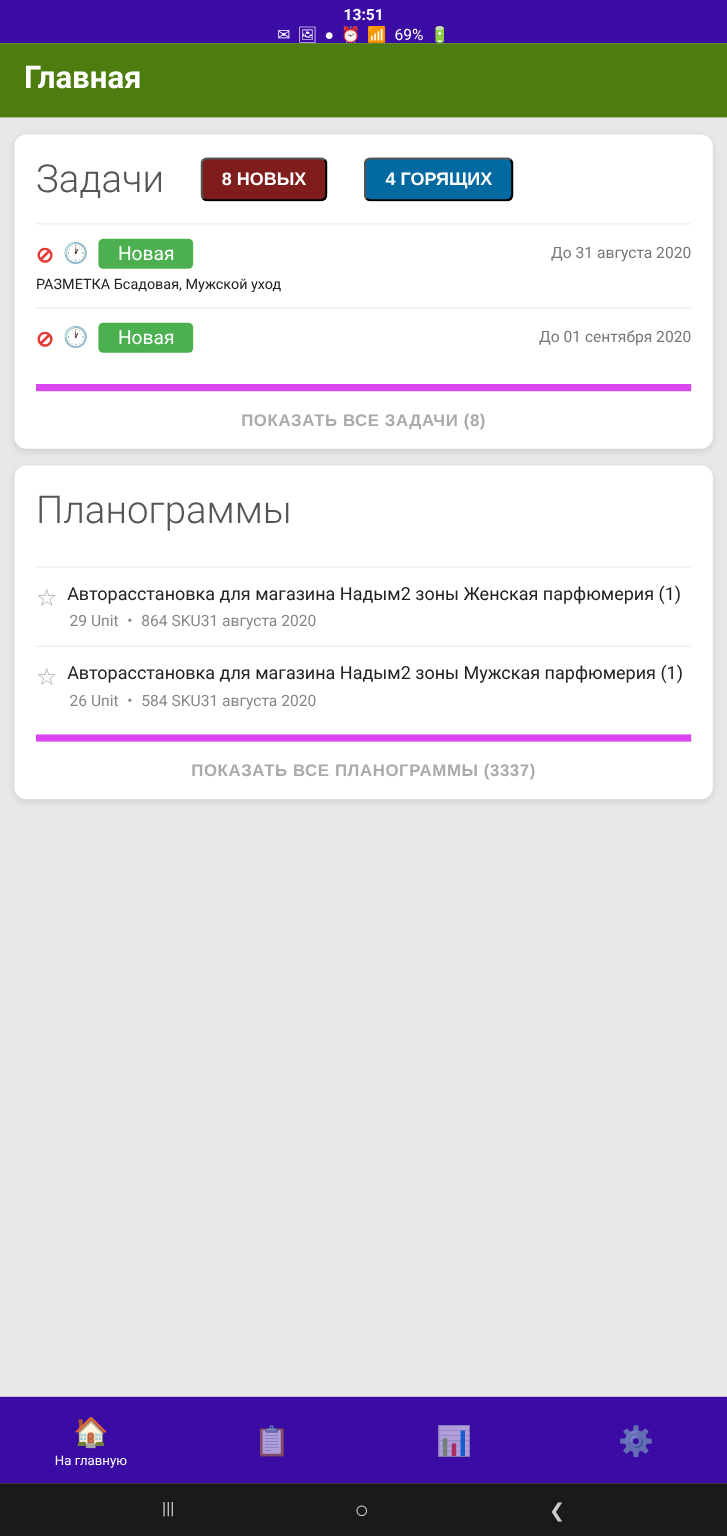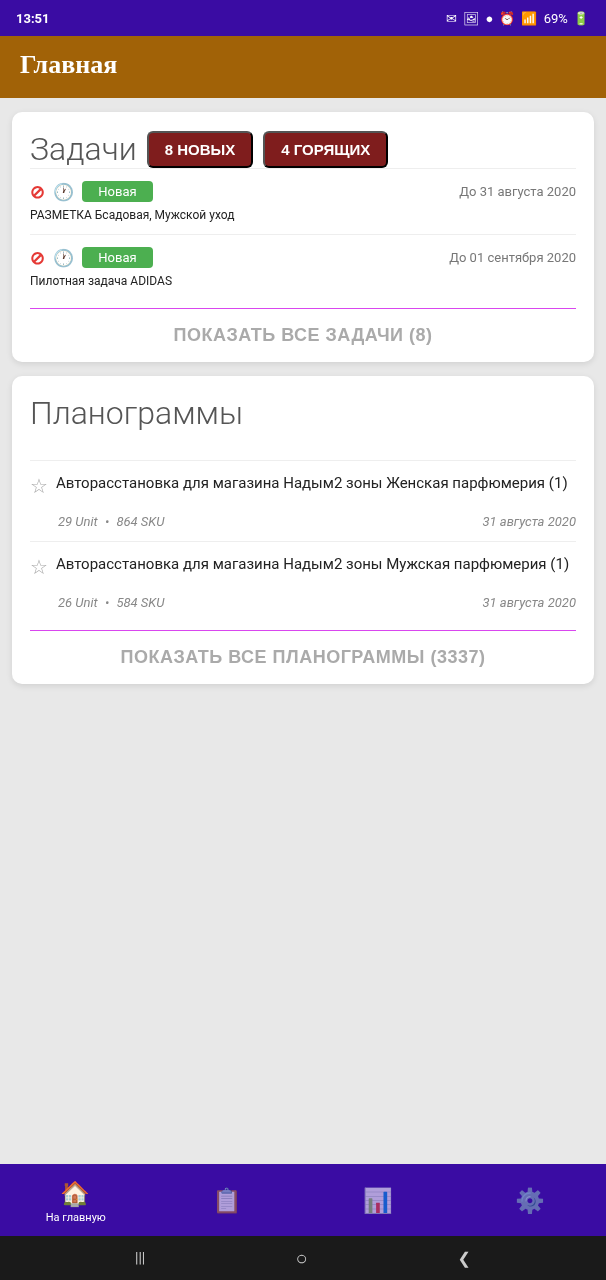--- a/index.html
+++ b/index.html
@@ -16,30 +16,30 @@
     
     .status-bar {
       background: #3a0ca3;
       color: white;
       font-size: 13px;
       padding: 6px 16px;
       display: flex;
       justify-content: space-between;
       align-items: center;
       height: 36px;
+      flex-direction: column;
     }
     .status-bar-left { font-weight: bold; }
     .status-bar-right { display: flex; align-items: center; gap: 6px; font-size: 13px; }
 
     
     .header {
-      background: #a16207;
+      background: #4d7c0f;
       color: white;
       padding: 14px 20px 18px 20px;
-      font-family: Liberation Serif, serif;
     }
     .header-title {
       font-size: 26px;
       font-weight: bold;
       color: white;
     }
 
     
     .main-content {
       flex: 1;
@@ -55,38 +55,39 @@
       background: white;
       border-radius: 10px;
       padding: 18px 18px 0 18px;
       box-shadow: 0 2px 6px rgba(0,0,0,0.1);
     }
 
     
     .card-header-row {
       display: flex;
       align-items: center;
-      gap: 10px;
+      gap: 30px;
+      margin-bottom: 18px;
     }
     .card-title {
       font-size: 32px;
       color: #555;
       font-weight: 300;
     }
     .badge-new {
       background: #7f1d1d;
       color: white;
       font-size: 15px;
       font-weight: bold;
       padding: 8px 16px;
       border-radius: 6px;
       white-space: nowrap;
     }
     .badge-hot {
-      background: #7f1d1d;
+      background: #0369a1;
       color: white;
       font-size: 15px;
       font-weight: bold;
       padding: 8px 16px;
       border-radius: 6px;
       white-space: nowrap;
     }
 
     
     .task-item {
@@ -104,21 +105,21 @@
       font-size: 18px;
       font-weight: bold;
     }
     .icon-clock {
       font-size: 17px;
       color: #555;
     }
     .badge-status {
       background: #4caf50;
       color: white;
-      font-size: 13px;
+      font-size: 16px;
       padding: 3px 16px;
       border-radius: 4px;
     }
     .task-date {
       margin-left: auto;
       color: #777;
       font-size: 13px;
     }
     .task-name {
       font-size: 12px;
@@ -126,26 +127,26 @@
       margin-top: 2px;
     }
 
     
     .show-all-btn {
       display: block;
       width: 100%;
       text-align: center;
       padding: 16px;
       color: #aaa;
-      font-size: 18px;
+      font-size: 14px;
       font-weight: bold;
       letter-spacing: 0.5px;
       background: none;
       border: none;
-      border-top: 1px solid #d946ef;
+      border-top: 6px solid #d946ef;
       margin-top: 8px;
       cursor: pointer;
     }
 
     
     .plano-title {
       font-size: 32px;
       color: #555;
       font-weight: 300;
       margin-bottom: 28px;
@@ -166,25 +167,23 @@
       margin-top: 1px;
       flex-shrink: 0;
     }
     .plano-name {
       font-size: 15px;
       color: #222;
       line-height: 1.4;
     }
     .plano-meta-row {
       display: flex;
-      justify-content: space-between;
-      align-items: center;
-      margin-top: 16px;
+      align-items: center;
+      margin-top: 1px;
       padding-left: 28px;
-      font-style: italic;
     }
     .plano-meta-left {
       color: #888;
       font-size: 13px;
     }
     .plano-meta-right {
       color: #888;
       font-size: 13px;
     }
     .dot-sep { margin: 0 4px; }
@@ -264,21 +263,20 @@
       <div class="task-name">РАЗМЕТКА Бсадовая, Мужской уход</div>
     </div>
 
     <div class="task-item">
       <div class="task-meta-row">
         <span class="icon-exclaim">⊘</span>
         <span class="icon-clock">🕐</span>
         <span class="badge-status">Новая</span>
         <span class="task-date">До 01 сентября 2020</span>
       </div>
-      <div class="task-name">Пилотная задача ADIDAS</div>
     </div>
 
     <button class="show-all-btn">ПОКАЗАТЬ ВСЕ ЗАДАЧИ (8)</button>
   </div>
 
   <div class="card">
     <div class="plano-title">Планограммы</div>
 
     <div class="plano-item">
       <div class="plano-item-header">

